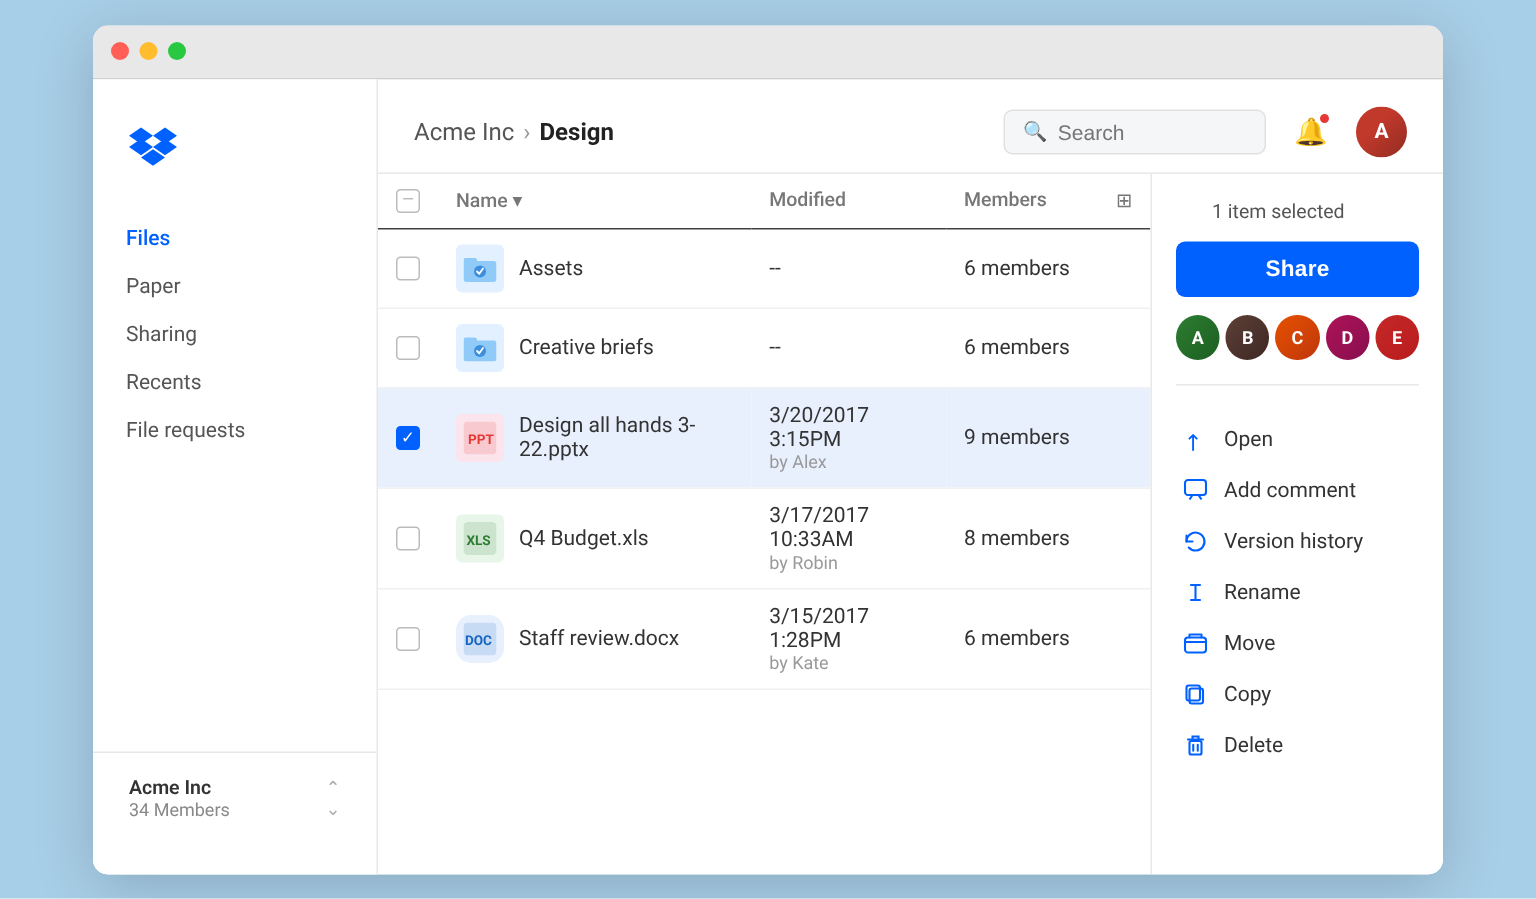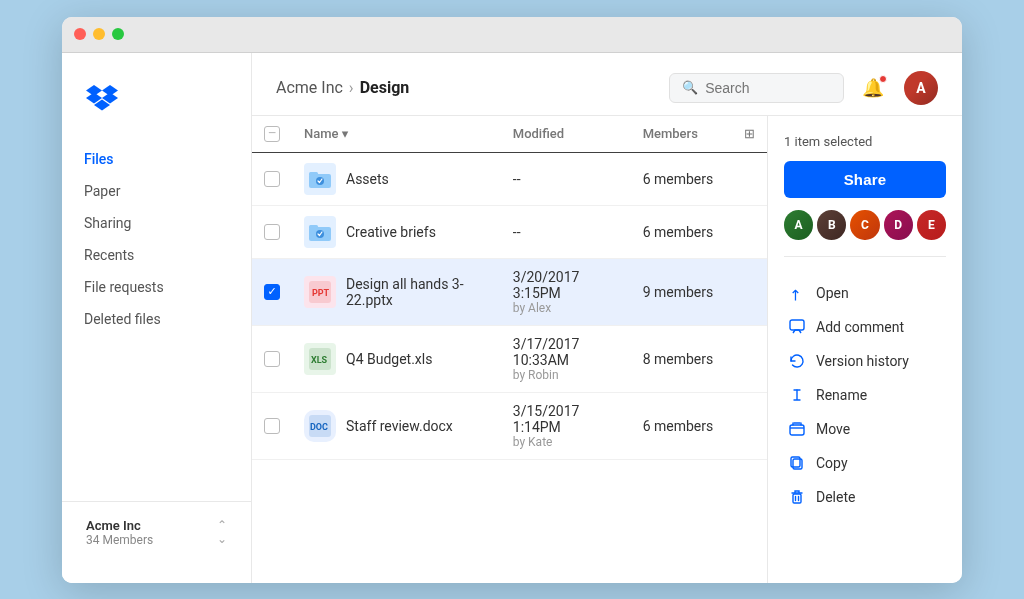--- a/index.html
+++ b/index.html
@@ -255,20 +255,21 @@
       width: 195px;
       border-left: 1px solid #e8e8e8;
       padding: 18px 16px;
       display: flex;
       flex-direction: column;
       gap: 12px;
     }
     .selected-info {
       font-size: 13px;
       color: #555;
+      margin-left: 24px;
     }
     .share-btn {
       background: #0061ff;
       color: #fff;
       border: none;
       border-radius: 6px;
       padding: 10px 0;
       font-size: 15px;
       font-weight: 600;
       width: 100%;
@@ -340,21 +341,20 @@
           <polygon points="16,15 24,9.5 32,15 24,20.5"></polygon>
           <polygon points="8,22 16,16.5 24,22 16,27.5"></polygon>
         </svg>
       </div>
       <nav class="sidebar-nav">
         <a class="sidebar-nav-item active">Files</a>
         <a class="sidebar-nav-item">Paper</a>
         <a class="sidebar-nav-item">Sharing</a>
         <a class="sidebar-nav-item">Recents</a>
         <a class="sidebar-nav-item">File requests</a>
-        <a class="sidebar-nav-item">Deleted files</a>
       </nav>
       <div class="sidebar-footer">
         <div class="sidebar-footer-info">
           <span class="sidebar-footer-name">Acme Inc</span>
           <span class="sidebar-footer-members">34 Members</span>
         </div>
         <span class="sidebar-footer-chevron">⌃<br>⌄</span>
       </div>
     </div>
 
@@ -497,21 +497,21 @@
                     <div class="file-icon file-icon-docx" style="background:#e8f0fe;border-radius:10px;">
                       <svg width="22" height="22" viewBox="0 0 22 22">
                           <rect width="22" height="22" rx="3" fill="#1565c0" opacity="0.15"></rect>
                           <text x="1" y="15" font-size="9" font-weight="700" fill="#1565c0">DOC</text>
                         </svg>
                     </div>
                     <span>Staff review.docx</span>
                   </div>
                 </td>
                 <td class="modified-cell">
-                  <div>3/15/2017 1:14PM</div>
+                  <div>3/15/2017 1:28PM</div>
                   <div class="modified-by">by Kate</div>
                 </td>
                 <td class="members-badge">6 members</td>
                 <td></td>
               </tr>
             </tbody>
           </table>
         </div>
 
         <div class="right-panel">

